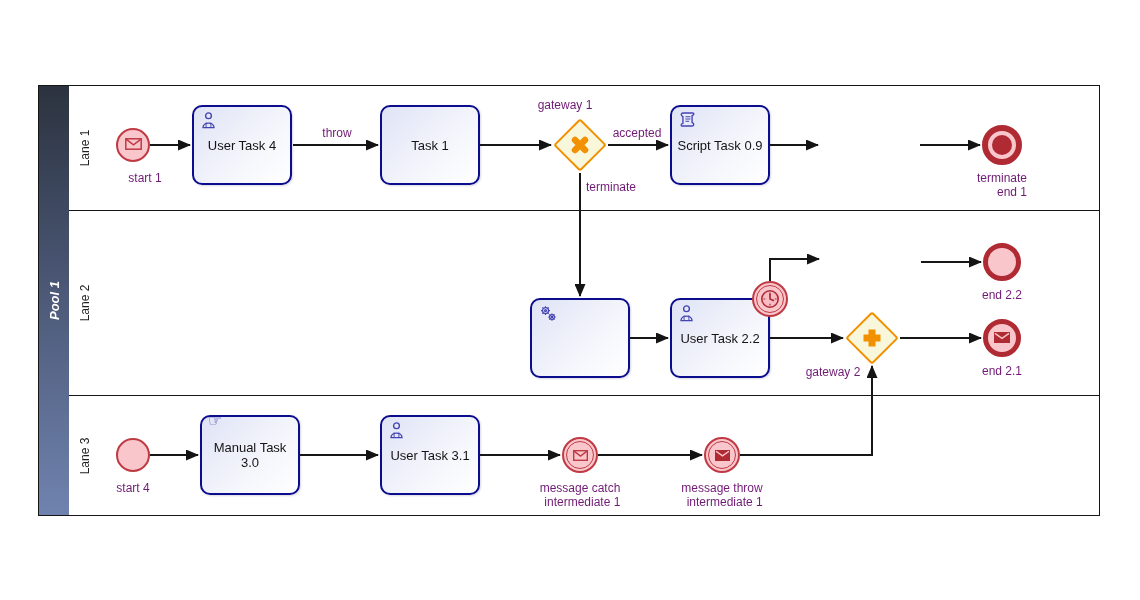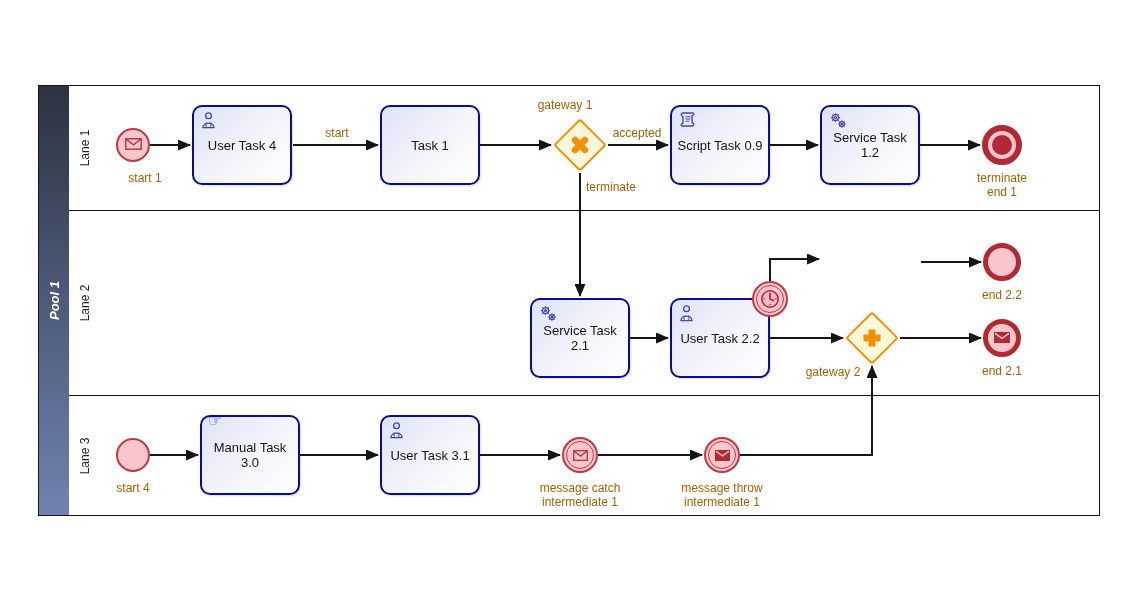--- a/index.html
+++ b/index.html
@@ -48,22 +48,22 @@
   .ev-inter .ring{width:28px;height:28px;border-radius:50%;border:1.8px solid #c03a44;
          box-sizing:border-box;display:flex;align-items:center;justify-content:center;}
 
   
   .gateway{position:absolute;width:38px;height:38px;box-sizing:border-box;
         transform:rotate(45deg);border:2.5px solid #f29100;border-radius:3px;
         background:#f8f7dc;display:flex;align-items:center;justify-content:center;}
   .gw-icon{transform:rotate(-45deg);line-height:0;}
 
   
-  .flabel{position:absolute;transform:translateX(-50%);font-size:12px;color:#a16207;
-        text-align:center;white-space:pre-line;line-height:1.18;}
+  .flabel{position:absolute;transform:translateX(-50%);font-size:12px;color:#701a75;
+        text-align:right;white-space:pre-line;line-height:1.18;}
 </style>
 </head>
 <body>
 
 <div class="canvas">
 
   <div class="pool">
     <div class="pool-header">
       <span>Pool 1</span>
     </div>
@@ -148,50 +148,36 @@
   <div class="task" style="left:670px;top:105px">
     <span class="ticon">
       <svg width="19" height="17" viewBox="0 0 21 19" fill="none" stroke="#4343b2" stroke-width="1.5">
           <path d="M6 2.2 c-2.3 0 -3.2 1.6 -1.8 3 l1.2 1.1 v7.5 c-2.3 0.4 -2.8 3 -0.4 3 h10 c2.3 0 3.2 -1.6 1.8 -3 l-1.2 -1.1 V5.2 c2.3 -0.4 2.8 -3 0.4 -3 z" fill="#e9ebfb"></path>
           <path d="M8.2 6.5 h5.6 M8.2 9 h5.6 M8.2 11.5 h4.2" stroke-width="1.2"></path>
         </svg>
     </span>
     <span class="tlabel">Script Task 0.9</span>
   </div>
 
-  <div class="task" style="left:820px;top:105px">
+
+  <div class="event ev-terminate" style="left:982px;top:125px">
+    <span class="tdisc"></span>
+  </div>
+
+  <div class="task" style="left:530px;top:298px">
     <span class="ticon">
       <svg width="20" height="19" viewBox="0 0 24 23" fill="none" stroke="#4343b2" stroke-width="1.4">
           <circle cx="9" cy="8" r="3.6"></circle>
           <circle cx="9" cy="8" r="1.2"></circle>
           <path d="M9 2.6 V4.4 M9 11.6 V13.4 M3.6 8 H5.4 M12.6 8 H14.4 M5.2 4.2 L6.4 5.4 M11.6 10.6 L12.8 11.8 M5.2 11.8 L6.4 10.6 M11.6 5.4 L12.8 4.2"></path>
           <circle cx="16.8" cy="15.8" r="2.9"></circle>
           <circle cx="16.8" cy="15.8" r="0.9"></circle>
           <path d="M16.8 11.4 V12.9 M16.8 18.7 V20.2 M12.4 15.8 H13.9 M19.7 15.8 H21.2 M13.7 12.7 L14.8 13.8 M18.8 17.8 L19.9 18.9 M13.7 18.9 L14.8 17.8 M18.8 13.8 L19.9 12.7"></path>
         </svg>
     </span>
-    <span class="tlabel">Service Task 1.2</span>
-  </div>
-
-  <div class="event ev-terminate" style="left:982px;top:125px">
-    <span class="tdisc"></span>
-  </div>
-
-  <div class="task" style="left:530px;top:298px">
-    <span class="ticon">
-      <svg width="20" height="19" viewBox="0 0 24 23" fill="none" stroke="#4343b2" stroke-width="1.4">
-          <circle cx="9" cy="8" r="3.6"></circle>
-          <circle cx="9" cy="8" r="1.2"></circle>
-          <path d="M9 2.6 V4.4 M9 11.6 V13.4 M3.6 8 H5.4 M12.6 8 H14.4 M5.2 4.2 L6.4 5.4 M11.6 10.6 L12.8 11.8 M5.2 11.8 L6.4 10.6 M11.6 5.4 L12.8 4.2"></path>
-          <circle cx="16.8" cy="15.8" r="2.9"></circle>
-          <circle cx="16.8" cy="15.8" r="0.9"></circle>
-          <path d="M16.8 11.4 V12.9 M16.8 18.7 V20.2 M12.4 15.8 H13.9 M19.7 15.8 H21.2 M13.7 12.7 L14.8 13.8 M18.8 17.8 L19.9 18.9 M13.7 18.9 L14.8 17.8 M18.8 13.8 L19.9 12.7"></path>
-        </svg>
-    </span>
-    <span class="tlabel">Service Task 2.1</span>
   </div>
 
   <div class="task" style="left:670px;top:298px">
     <span class="ticon">
       <svg width="17" height="18" viewBox="0 0 20 21" fill="none" stroke="#4343b2" stroke-width="1.6">
           <circle cx="10" cy="5.5" r="3.4"></circle>
           <path d="M3.5 19.5 c0,-7 13,-7 13,0 z"></path>
           <path d="M7.2 13.5 V19 M12.8 13.5 V19" stroke-width="1.1"></path>
         </svg>
     </span>
@@ -258,21 +244,21 @@
   <div class="event ev-inter" style="left:704px;top:437px">
     <span class="ring">
       <svg width="15" height="11" viewBox="0 0 15 11">
           <rect x="0.5" y="0.5" width="14" height="10" fill="#b02a33" stroke="#b02a33"></rect>
           <path d="M1 1.3 L7.5 5.9 L14 1.3" fill="none" stroke="#f9c6cc" stroke-width="1.4"></path>
         </svg>
     </span>
   </div>
 
   <div class="flabel" style="left:145px;top:171px">start 1</div>
-  <div class="flabel" style="left:337px;top:126px">start</div>
+  <div class="flabel" style="left:337px;top:126px">throw</div>
   <div class="flabel" style="left:565px;top:98px">gateway 1</div>
   <div class="flabel" style="left:637px;top:126px">accepted</div>
   <div class="flabel" style="left:611px;top:180px">terminate</div>
   <div class="flabel" style="left:1002px;top:171px">terminate
 end 1</div>
   <div class="flabel" style="left:1002px;top:288px">end 2.2</div>
   <div class="flabel" style="left:833px;top:365px">gateway 2</div>
   <div class="flabel" style="left:1002px;top:364px">end 2.1</div>
   <div class="flabel" style="left:133px;top:481px">start 4</div>
   <div class="flabel" style="left:580px;top:481px">message catch

